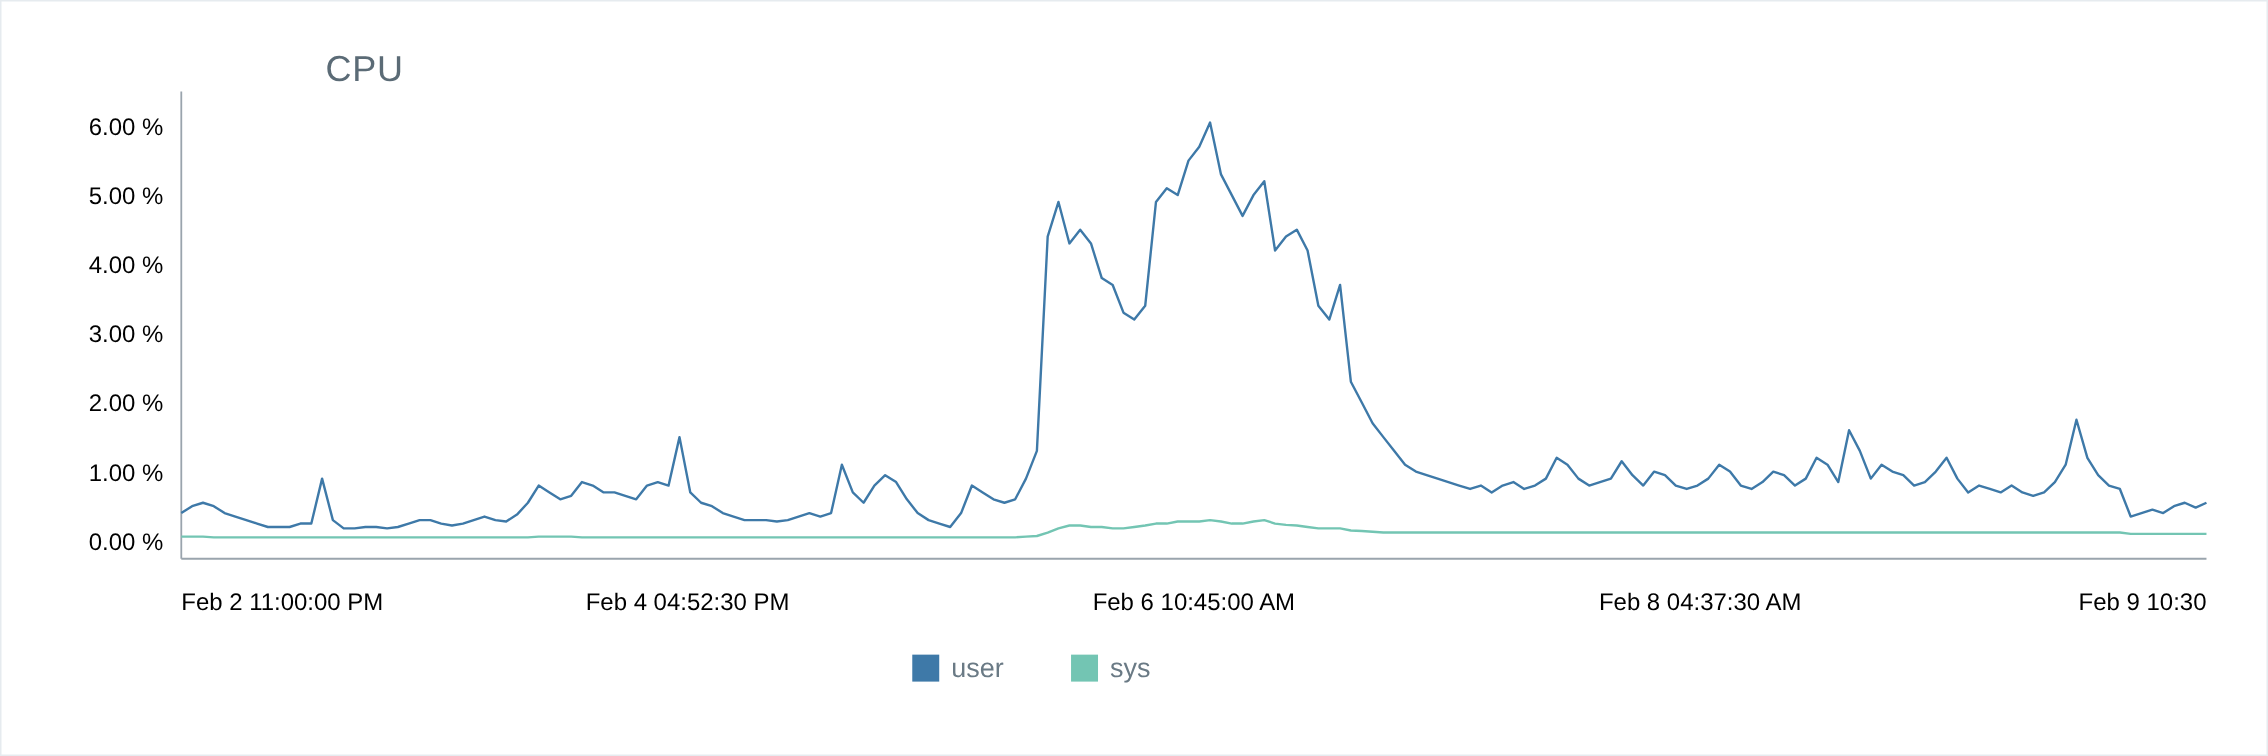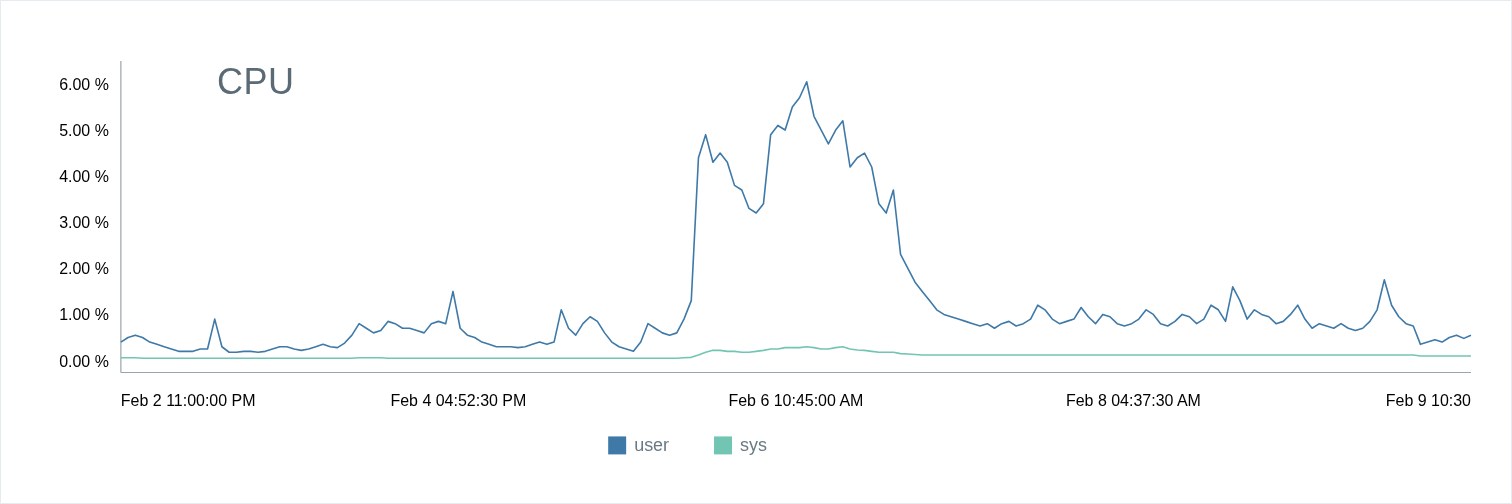--- a/index.html
+++ b/index.html
@@ -19,26 +19,25 @@
   }
   .chart-wrap {
     position: absolute;
     top: 20px;
     left: 20px;
     right: 20px;
     bottom: 20px;
   }
   .chart-title {
     position: absolute;
-    font-size: 36px;
+    font-size: 24px;
     color: #5b6b76;
     left: 196px;
     top: 12px;
     letter-spacing: 0.5px;
-    margin-top: 28px;
   }
   svg.plot {
     position: absolute;
     inset: 0;
   }
   .ytick text, .xtick text, .legend text {
     fill: #6a7a85;
     font-size: 18px;
   }
   .axis-line {

